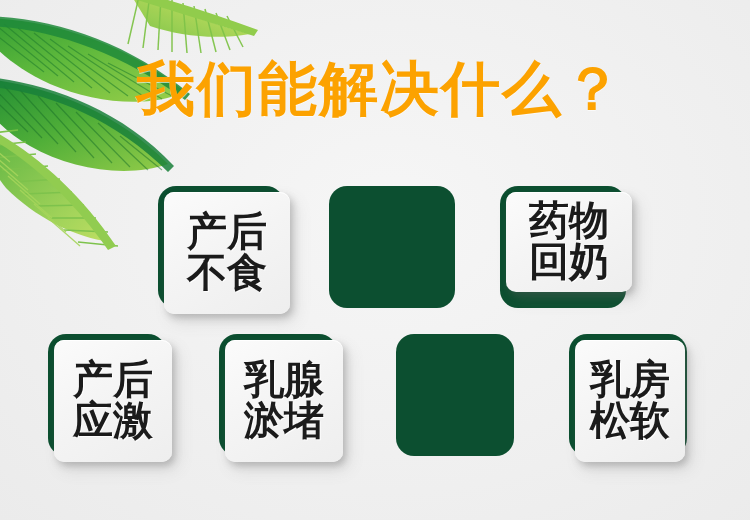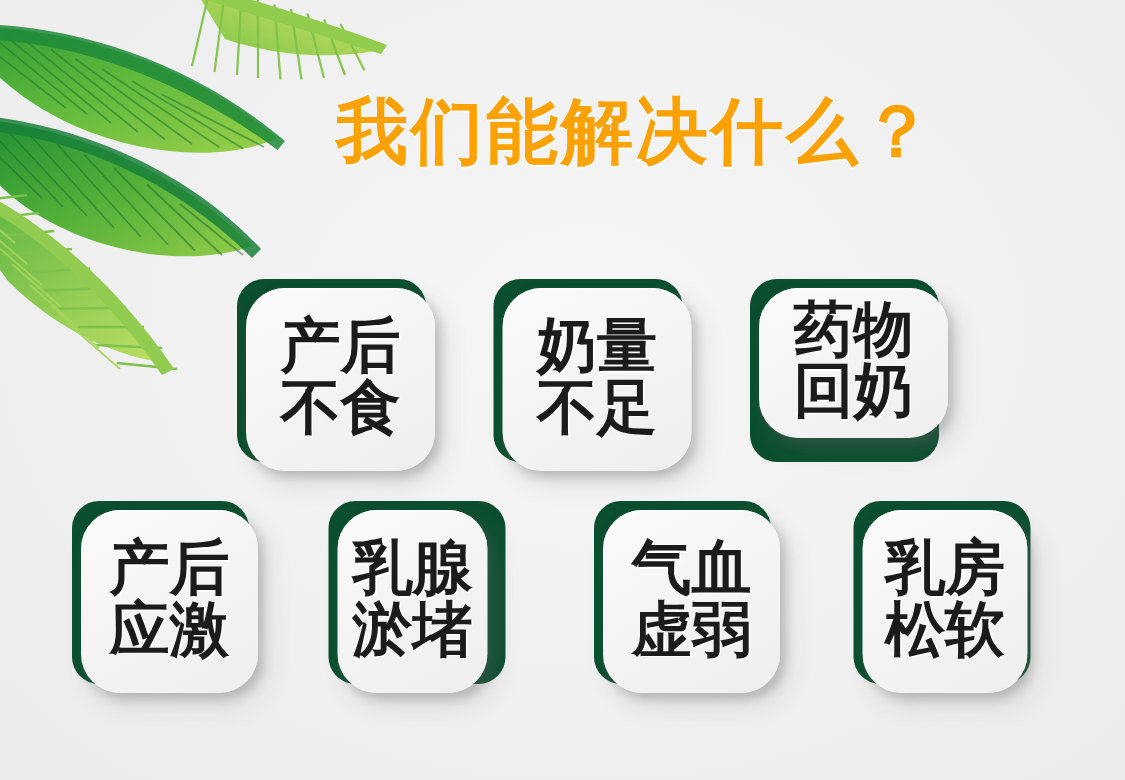--- a/index.html
+++ b/index.html
@@ -23,34 +23,33 @@
     pointer-events:none;
   }
   #leaf-layer svg{ display:block; width:330px; height:270px; }
 
   
   #title{
     position:absolute;
     left:145px; top:52px;
     width:470px; height:72px;
     display:flex; align-items:center; justify-content:center;
-    font-size:48px;
+    font-size:59px;
     line-height:1;
     font-weight:bold;
     letter-spacing:2px;
     color:#fca200;
     white-space:nowrap;
     text-shadow:0 1px 0 rgba(255,255,255,.6);
-    margin-left:44px;
   }
 
   
   .card{
     position:absolute;
-    border-radius:26px;
+    border-radius:10px;
     background:linear-gradient(150deg,#fbfbfb 0%,#f4f4f4 48%,#eeeeee 100%);
     box-shadow:
        3px 4px 7px rgba(90,90,90,.30),
        6px 8px 16px rgba(110,110,110,.16),
        inset 0 1px 0 rgba(255,255,255,.9);
     display:flex;
     align-items:center;
     justify-content:center;
     z-index:2;
   }
@@ -185,51 +184,43 @@
 
   <div class="grp row1" style="left:0; top:0; width:750px; height:520px;">
 
     <div class="card-plate" style="left:158px; top:186px; width:126px; height:122px;"></div>
     <div class="card" style="left:164px; top:192px; width:126px; height:122px;">
       <span class="card-text">产后
 不食</span>
     </div>
 
     <div class="card-plate" style="left:329px; top:186px; width:126px; height:122px;"></div>
-    <div class="card" style="left:335px; top:192px; width:126px; height:122px;">
-      <span class="card-text">奶量
-不足</span>
-    </div>
 
     <div class="card-plate" style="left:500px; top:186px; width:126px; height:122px;"></div>
     <div class="card" style="left:506px; top:192px; width:126px; height:100px;">
       <span class="card-text">药物
 回奶</span>
     </div>
   </div>
 
   <div class="grp row2" style="left:0; top:0; width:750px; height:520px;">
 
     <div class="card-plate" style="left:48px; top:334px; width:118px; height:122px;"></div>
     <div class="card" style="left:54px; top:340px; width:118px; height:122px;">
       <span class="card-text">产后
 应激</span>
     </div>
 
     <div class="card-plate" style="left:219px; top:334px; width:118px; height:122px;"></div>
-    <div class="card" style="left:225px; top:340px; width:100px; height:122px;">
+    <div class="card" style="left:225px; top:340px; width:118px; height:122px;">
       <span class="card-text">乳腺
 淤堵</span>
     </div>
 
     <div class="card-plate" style="left:396px; top:334px; width:118px; height:122px;"></div>
-    <div class="card" style="left:402px; top:340px; width:118px; height:122px;">
-      <span class="card-text">气血
-虚弱</span>
-    </div>
 
     <div class="card-plate" style="left:569px; top:334px; width:118px; height:122px;"></div>
     <div class="card" style="left:575px; top:340px; width:110px; height:122px;">
       <span class="card-text">乳房
 松软</span>
     </div>
   </div>
 
 </div>
 

